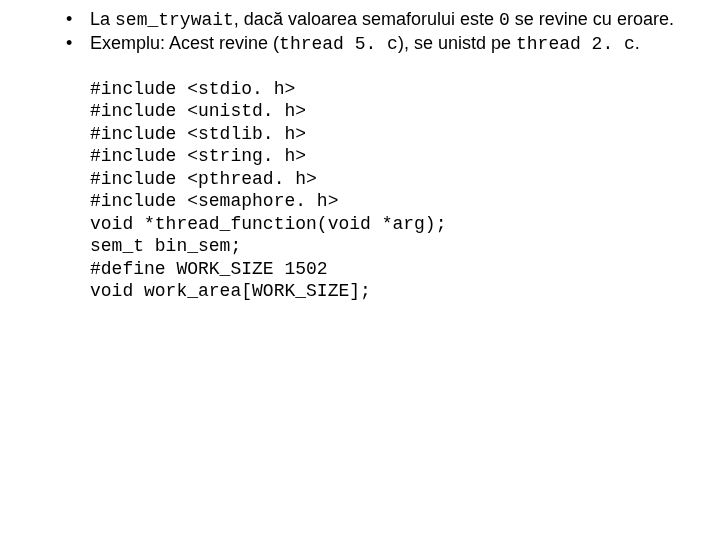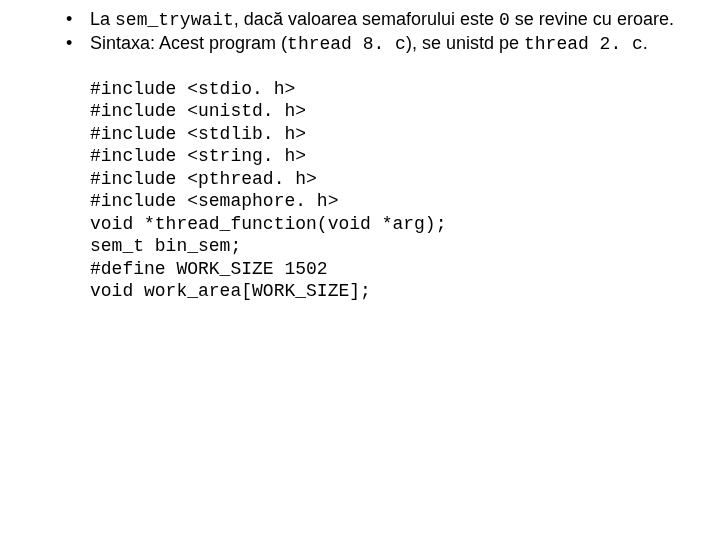--- a/index.html
+++ b/index.html
@@ -49,21 +49,21 @@
 <div class="page">
   <ul class="top">
 
     <li>
       <span>La </span><span class="mono">sem_trywait</span><span>, dacă valoarea semaforului este </span><span class="mono">0</span><span> se revine cu eroare.</span>
     </li>
 
 
 
     <li>
-      <span>Sintaxa: Acest program (</span><span class="mono">thread 8. c</span><span>), se unistd pe </span><span class="mono">thread 2. c</span><span>.</span>
+      <span>Exemplu: Acest revine (</span><span class="mono">thread 5. c</span><span>), se unistd pe </span><span class="mono">thread 2. c</span><span>.</span>
       <div class="codeblock">
 <span>#include &lt;stdio. h&gt;</span>
 <span>#include &lt;unistd. h&gt;</span>
 <span>#include &lt;stdlib. h&gt;</span>
 <span>#include &lt;string. h&gt;</span>
 <span>#include &lt;pthread. h&gt;</span>
 <span>#include &lt;semaphore. h&gt;</span>
 <span>void *thread_function(void *arg);</span>
 <span>sem_t bin_sem;</span>
 <span>#define WORK_SIZE 1502</span>

